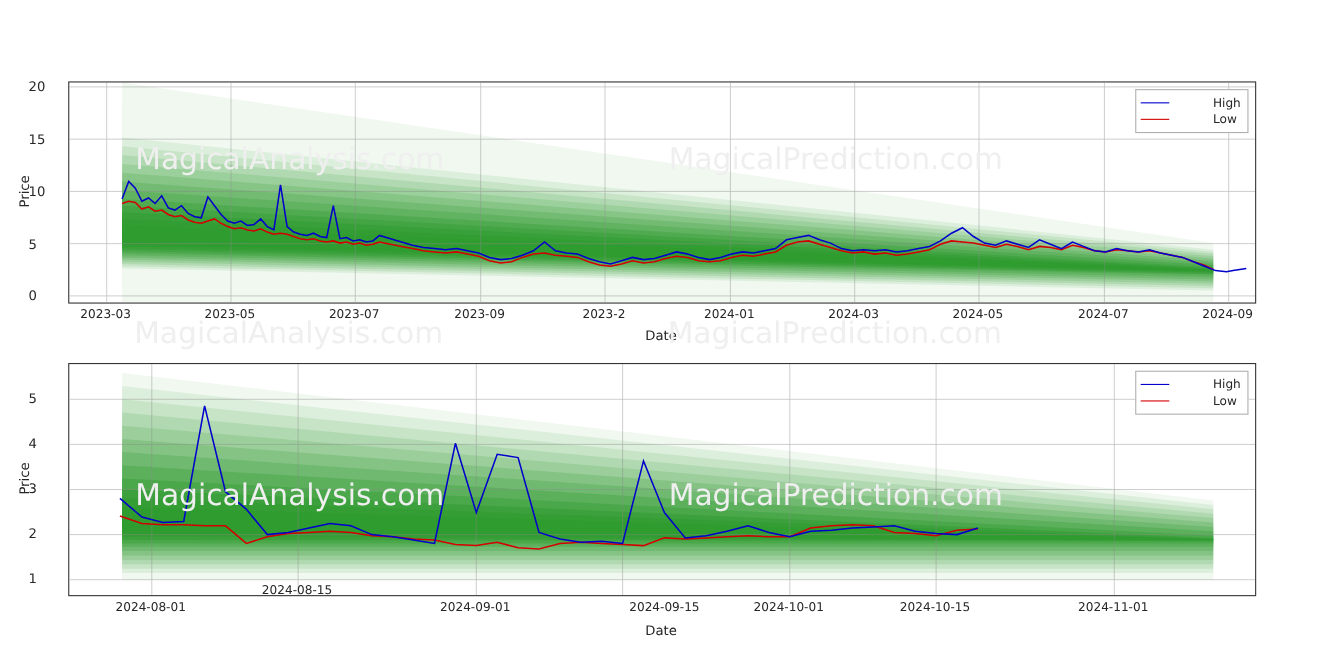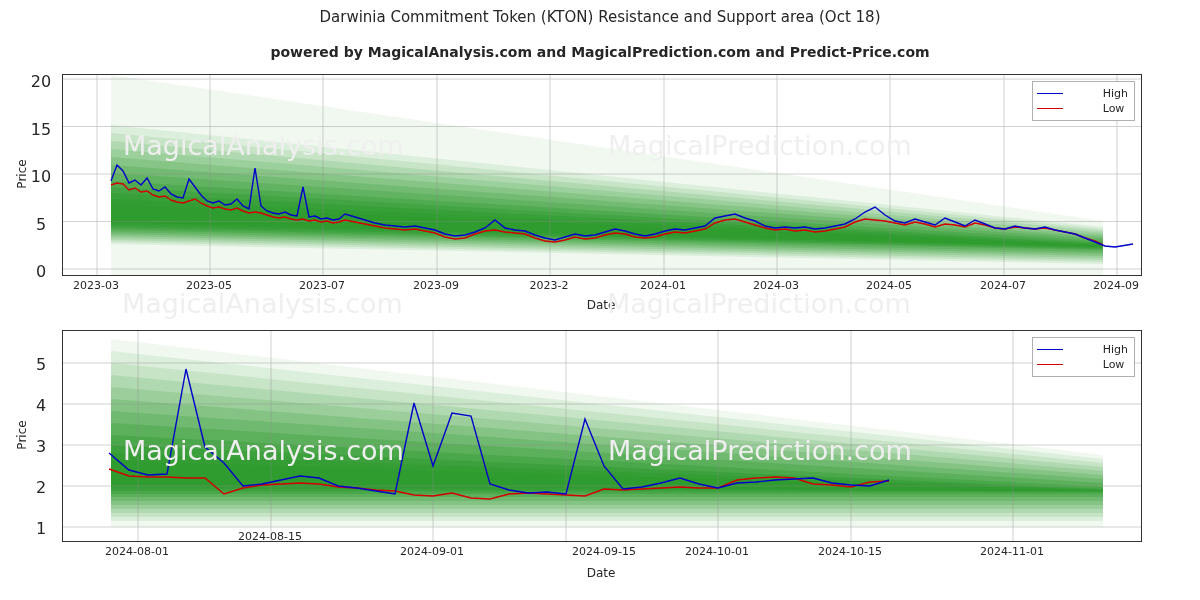--- a/index.html
+++ b/index.html
@@ -6,34 +6,32 @@
   body{width:1200px;height:600px;background:#ffffff;font-family:"DejaVu Sans",sans-serif;overflow:hidden;}
   .page{position:relative;width:1200px;height:600px;}
   .title{position:absolute;left:0;top:8px;width:1200px;text-align:center;font-size:15px;color:#262626;}
   .subtitle{position:absolute;left:0;top:44px;width:1200px;text-align:center;font-size:14px;color:#262626;font-weight:bold;}
   .panel{position:absolute;}
   .plot-frame{position:absolute;border:1px solid #333;background:#fff;overflow:hidden;}
   .wm{position:absolute;color:#efefef;font-size:27px;white-space:nowrap;pointer-events:none;font-family:"DejaVu Sans",sans-serif;}
   .axis-label{position:absolute;font-size:12px;color:#262626;text-align:center;}
   .ylabel{position:absolute;font-size:12px;color:#262626;transform:rotate(-90deg);transform-origin:center center;white-space:nowrap;}
   .tick-x{position:absolute;font-size:11px;color:#262626;text-align:center;white-space:nowrap;}
-  .tick-y{position:absolute;font-size:16px;color:#262626;text-align:center;white-space:nowrap;}
+  .tick-y{position:absolute;font-size:12px;color:#262626;text-align:left;white-space:nowrap;}
   .legend{position:absolute;background:#fff;border:1px solid #b0b0b0;padding:4px 6px 4px 4px;font-size:11px;color:#262626;}
   .legend-row{display:flex;align-items:center;height:15px;}
   .legend-line{width:26px;height:0;border-top:1.6px solid #000;margin-right:5px;}
   .legend-text{line-height:15px;padding-left:35px;}
   svg{display:block;}
 </style>
 </head>
 <body>
 
 <div class="page">
 
-  <div class="title">Darwinia Commitment Token (KTON) Resistance and Support area (Oct 18)</div>
-  <div class="subtitle">powered by MagicalAnalysis.com and MagicalPrediction.com and Predict-Price.com</div>
 
   <div class="panel" style="left:0;top:0;width:1200px;height:310px;">
 
     <div class="plot-frame" style="left:62px;top:74px;width:1078px;height:200px;">
       <svg width="1078" height="200" viewBox="0 0 1078 200">
         <defs>
           <clipPath id="clipTop">
               <rect x="0" y="0" width="1078" height="200"></rect>
             </clipPath>
         </defs>

